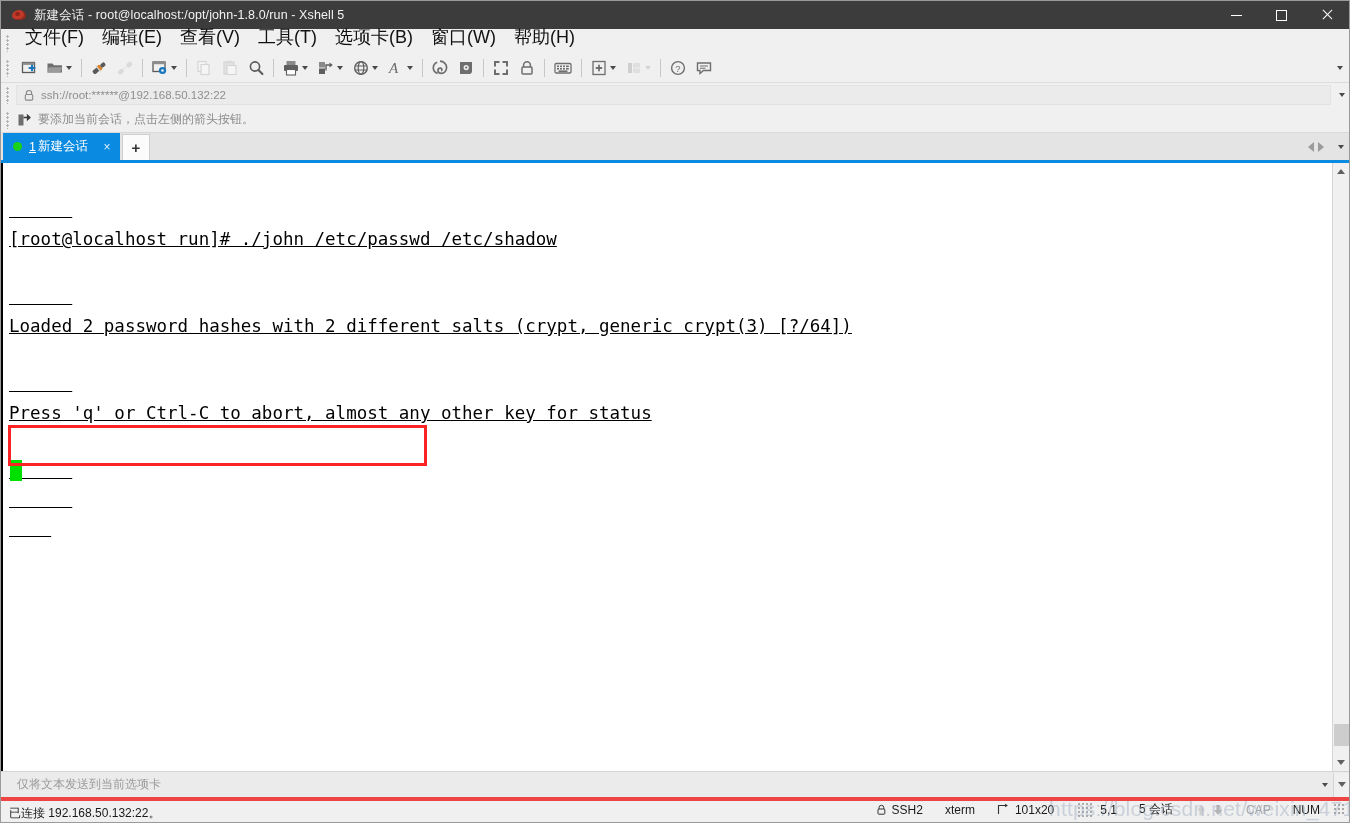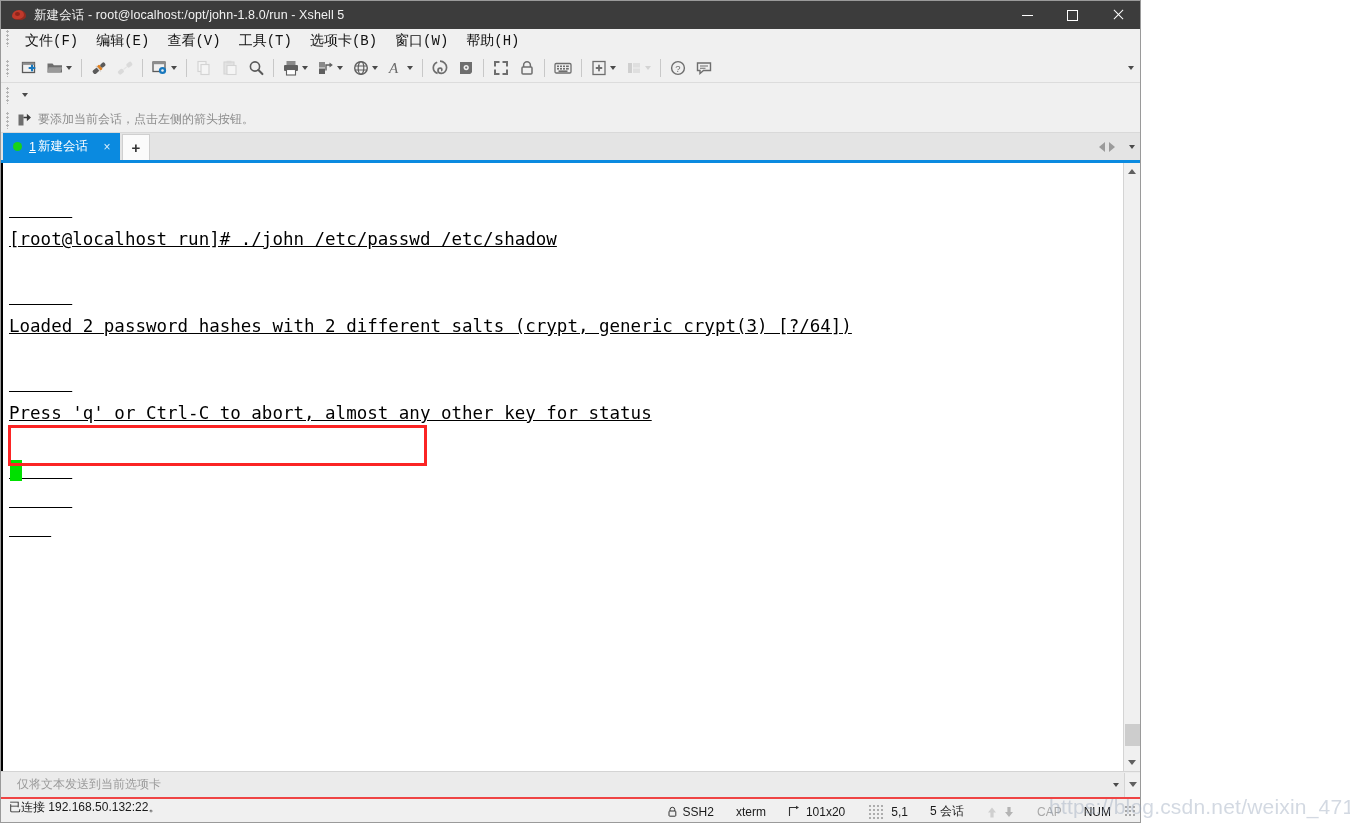--- a/index.html
+++ b/index.html
@@ -3,21 +3,21 @@
 <meta charset="utf-8">
 <style>
   * { box-sizing: border-box; margin: 0; padding: 0; }
   html, body {
     width: 1350px; height: 823px;
     overflow: hidden;
     background: #ffffff;
     font-family: "Liberation Sans", sans-serif;
   }
   .app {
-    width: 1141px; height: 823px;
+    width: 1350px; height: 823px;
     display: flex; flex-direction: column;
     border: 1px solid #9a9a9a;
     background: #7f1d1d;
     position: relative;
   }
 
   
   .titlebar {
     height: 28px; flex: 0 0 28px;
     background: #3c3c3c;
@@ -56,24 +56,23 @@
   .glyph-close:before, .glyph-close:after {
     content:""; position:absolute; left:0; top:5px; width:13px; height:1px; background:#fff;
   }
   .glyph-close:before { transform: rotate(45deg); }
   .glyph-close:after  { transform: rotate(-45deg); }
 
   
   .menubar {
     height: 24px; flex: 0 0 24px;
     background: #f0f0f0;
-    display: flex; align-items: flex-start;
-    font-size: 14px; color: #111;
+    display: flex; align-items: flex-end;
+    font-size: 18px; color: #111;
     border-bottom: 1px solid #f0f0f0;
-    font-family: Liberation Mono, monospace;
   }
   .gripper {
     width: 8px; height: 18px; margin-left: 3px; margin-right: 4px;
     background-image: radial-gradient(circle at 1.5px 1.5px, #b4b4b4 1px, transparent 1.2px);
     background-size: 3px 4px; background-repeat: repeat-y;
     background-position: 2px 1px;
     flex: 0 0 8px;
   }
   .menu-item {
     padding: 3px 9px; white-space: nowrap; cursor: default;
@@ -248,23 +247,23 @@
   .send-scroll {
     width: 16px; height: 24px; background: #f0f0f0;
     border-left: 1px solid #d4d4d4;
     display:flex;align-items:center;justify-content:center;
   }
 
   
   .statusbar {
     height: 25px; flex: 0 0 25px;
     background: #f0f0f0;
-    display: flex; align-items: flex-start;
+    display: flex; align-items: flex-end;
     font-size: 12px; color: #1a1a1a;
-    border-top: 2px solid #ef4444;
+    border-top: 4px solid #ef4444;
     position: relative;
   }
   .st-left { margin-left: 8px; white-space: nowrap; }
   .st-right { margin-left: auto; display: flex; align-items: center; height: 25px; }
   .st-cell {
     display: flex; align-items: center; gap: 5px;
     padding: 0 11px; white-space: nowrap; height: 25px;
   }
   .st-cell.dim { color: #a8a8a8; }
   .st-grip {
@@ -508,20 +507,27 @@
       </svg>
     </div>
 
     <div class="tb-overflow">
       <div class="caret"></div>
     </div>
   </div>
 
   <div class="addrbar">
     <div class="gripper"></div>
+    <div class="addr-field">
+      <svg width="12" height="13" viewBox="0 0 12 13" style="margin-right:6px;flex:0 0 12px">
+        <path d="M3.4 5.5V4.1a2.6 2.6 0 015.2 0v1.4" fill="none" stroke="#888" stroke-width="1.1"></path>
+        <rect x="2.3" y="5.5" width="7.4" height="5.6" rx="1" fill="none" stroke="#888" stroke-width="1.1"></rect>
+      </svg>
+      <span>ssh://root:******@192.168.50.132:22</span>
+    </div>
     <div class="addr-dropdown">
       <div class="caret"></div>
     </div>
   </div>
 
   <div class="noticebar">
     <div class="gripper"></div>
     <svg width="16" height="16" viewBox="0 0 16 16" style="flex:0 0 16px">
       <path d="M2.5 2.5h5v11h-5z" fill="#6e6e6e"></path>
       <path d="M7.5 5.5h4M11.5 3.2L14 5.5l-2.5 2.3z" stroke="#3a3a3a" stroke-width="1.3" fill="#3a3a3a"></path>

